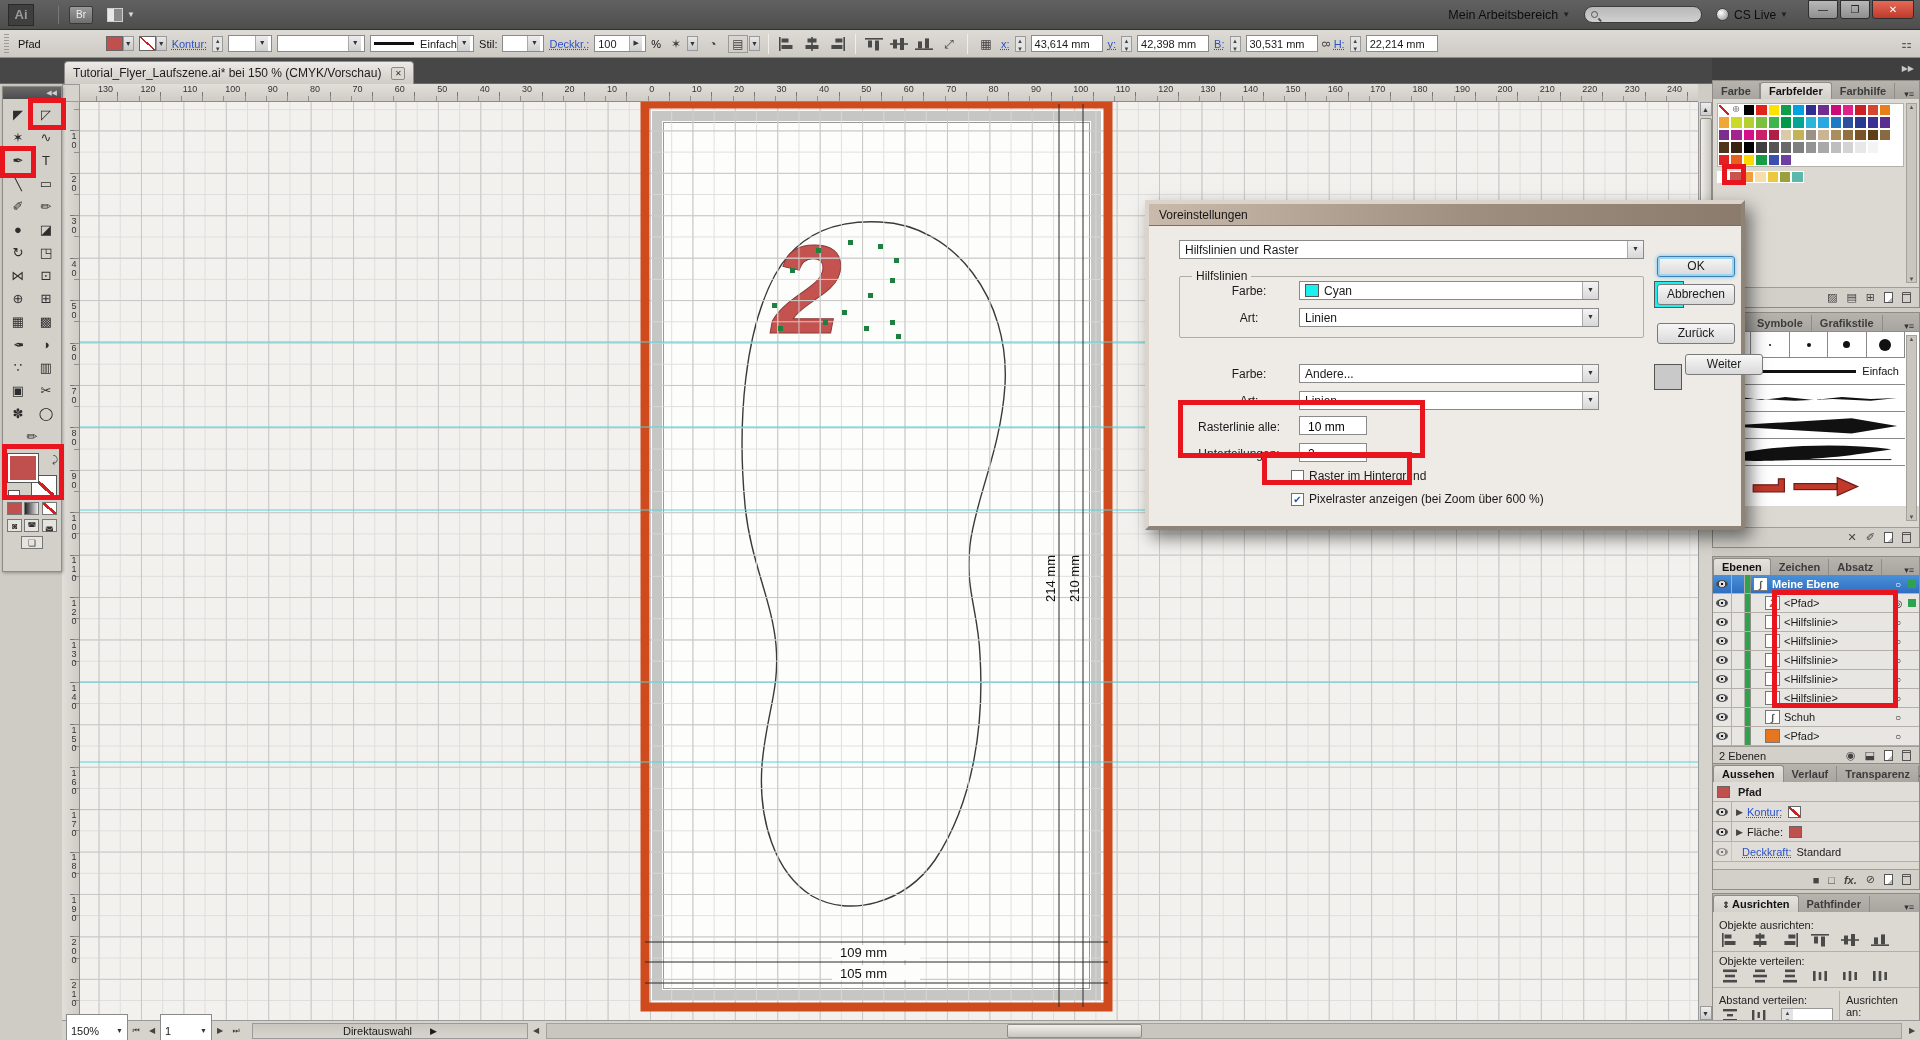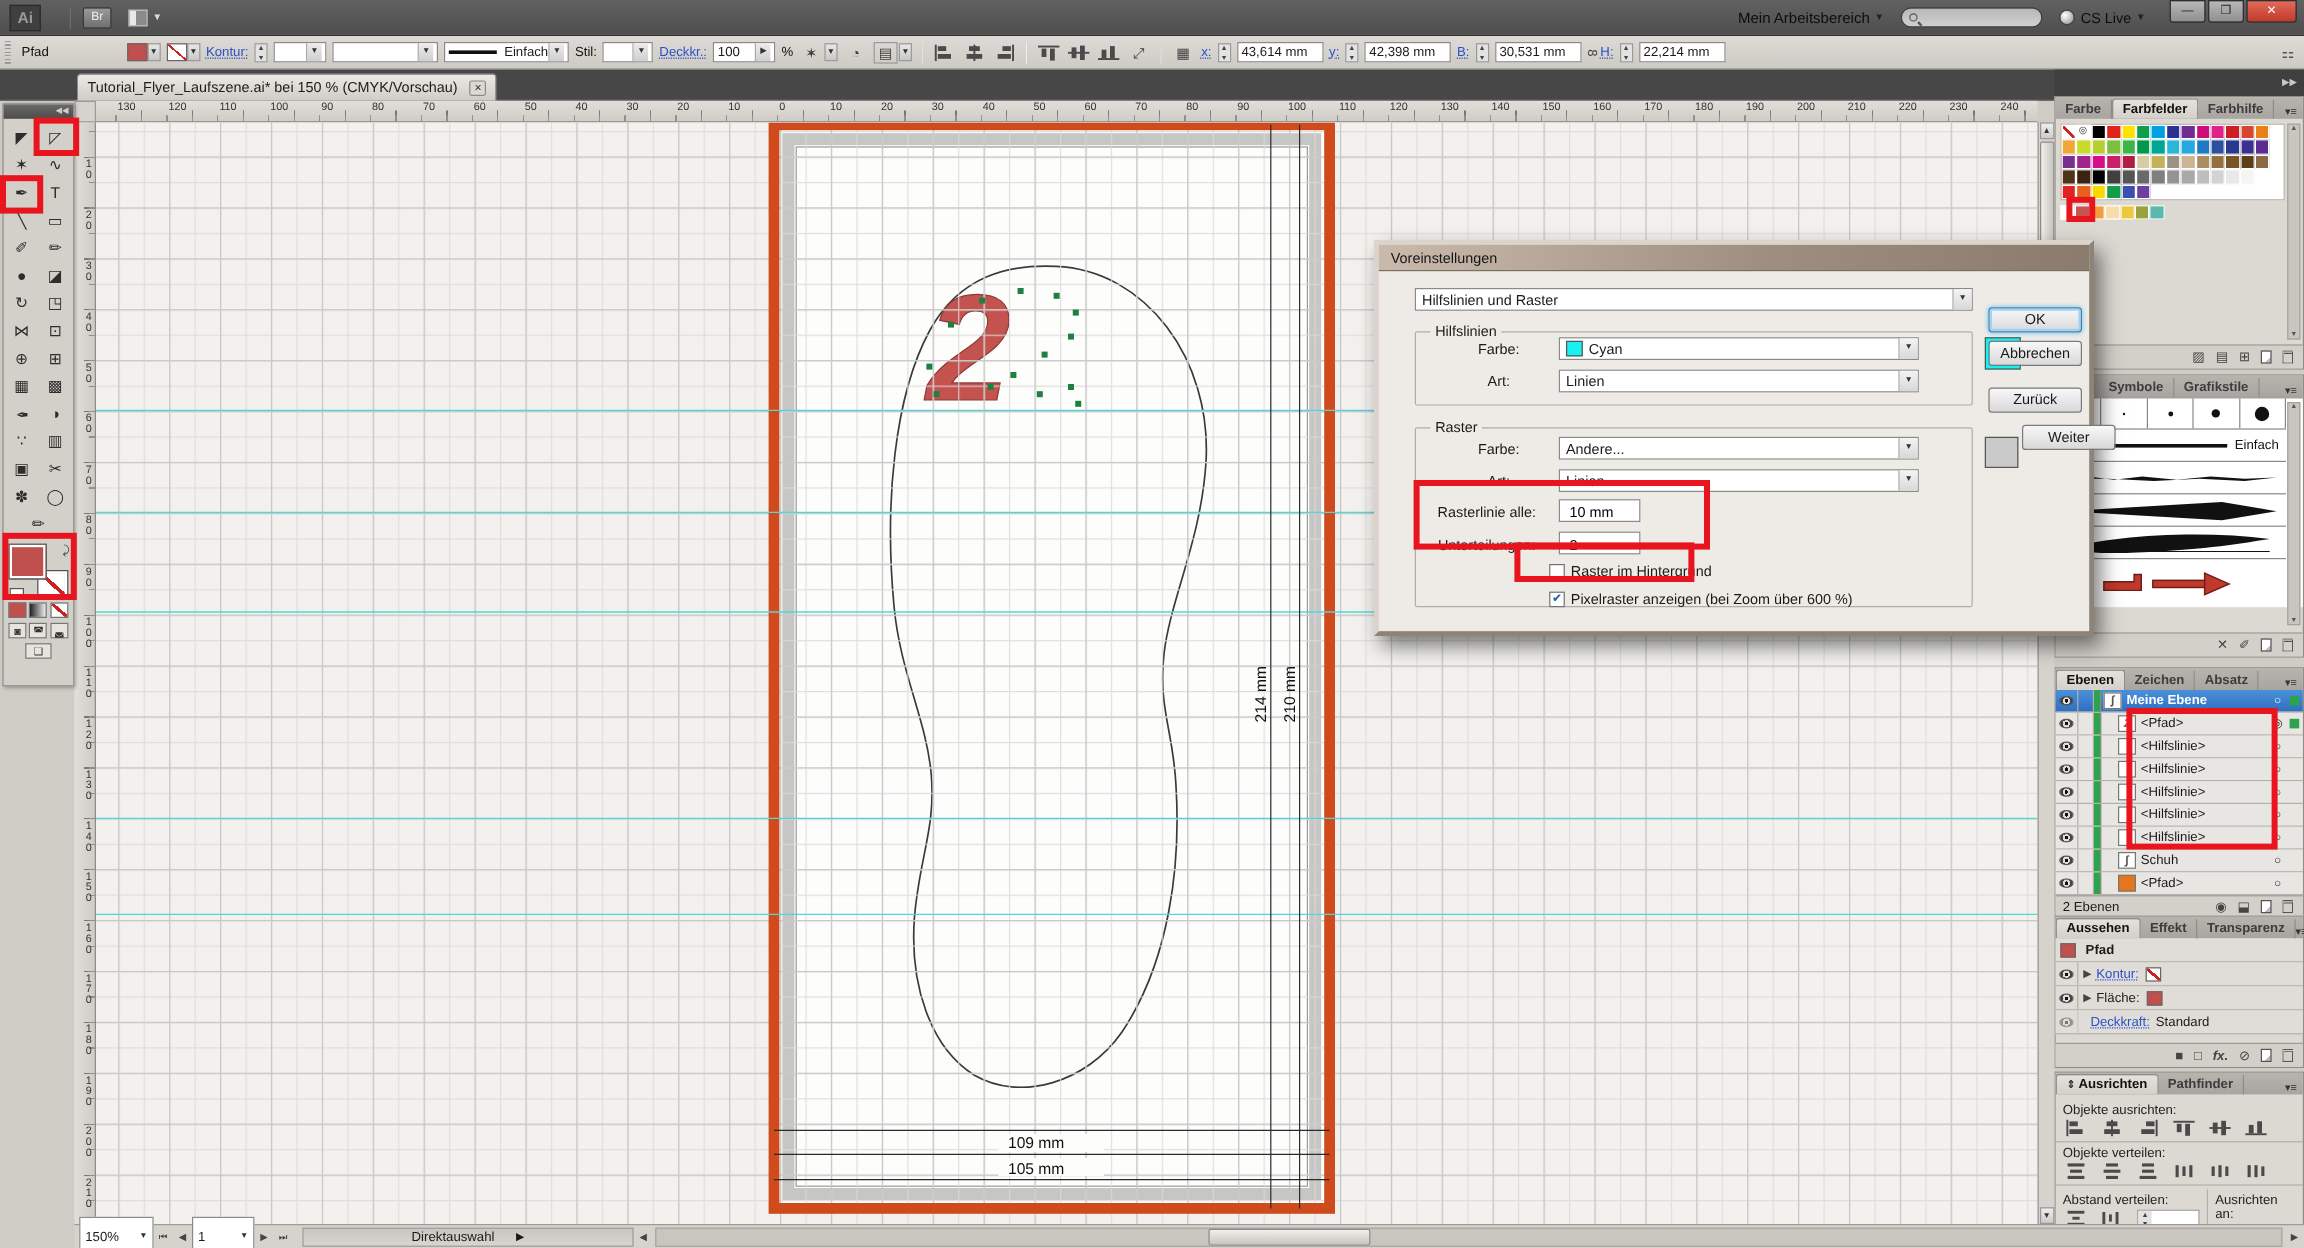--- a/index.html
+++ b/index.html
@@ -840,21 +840,21 @@
         <span>⬓</span>
         <span class="newpg"></span>
         <span class="trash"></span>
       </span>
     </div>
   </div>
 
   <div class="panel" style="top:763px;height:127px">
     <div class="ptabs">
       <span class="ptab active">Aussehen</span>
-      <span class="ptab">Effekt</span>
+      <span class="ptab">Verlauf</span>
       <span class="ptab">Transparenz</span>
       <span class="pmenu">▾≡</span>
     </div>
     <div class="arow" style="font-weight:bold">
       <span class="msw" style="background:#c0504d;margin-left:4px"></span>
       <span style="margin-left:8px">Pfad</span>
     </div>
     <div class="arow">
       <span class="eyec">
           <span class="eye"></span>
@@ -1048,23 +1048,20 @@
       <span>Cyan</span>
         <span class="ar">▼</span>
     </div>
     <span class="dlg-lbl" style="left:60px;top:107px;width:80px">Art:</span>
     <div class="cmb" style="left:150px;top:104px;width:300px">
       <span>Linien</span>
         <span class="ar">▼</span>
     </div>
     <span class="prev" style="left:505px;top:77px;width:30px;height:27px;background:#19f0f0"></span>
 
-    <div class="grp" style="left:30px;top:152px;width:465px;height:150px">
-      <span class="legend">Raster</span>
-    </div>
     <span class="dlg-lbl" style="left:60px;top:163px;width:80px">Farbe:</span>
     <div class="cmb" style="left:150px;top:160px;width:300px">
       <span>Andere...</span>
         <span class="ar">▼</span>
     </div>
     <span class="prev" style="left:505px;top:160px;width:28px;height:26px;background:#c9c9c9"></span>
     <span class="dlg-lbl" style="left:60px;top:190px;width:80px">Art:</span>
     <div class="cmb" style="left:150px;top:187px;width:300px">
       <span>Linien</span>
         <span class="ar">▼</span>

